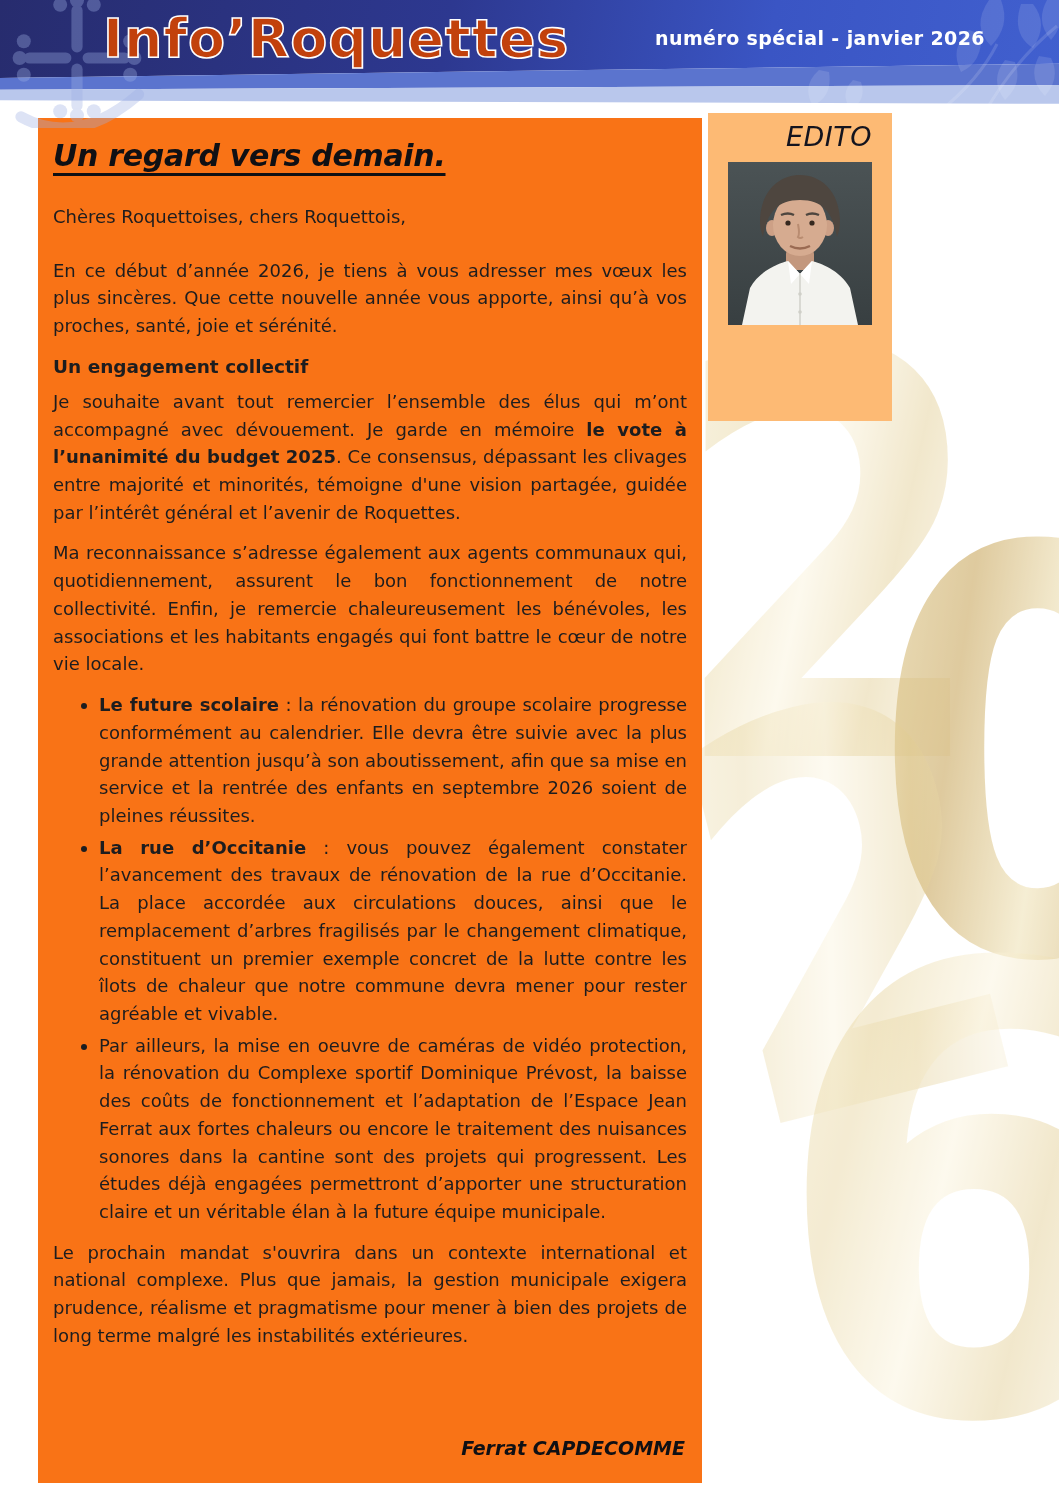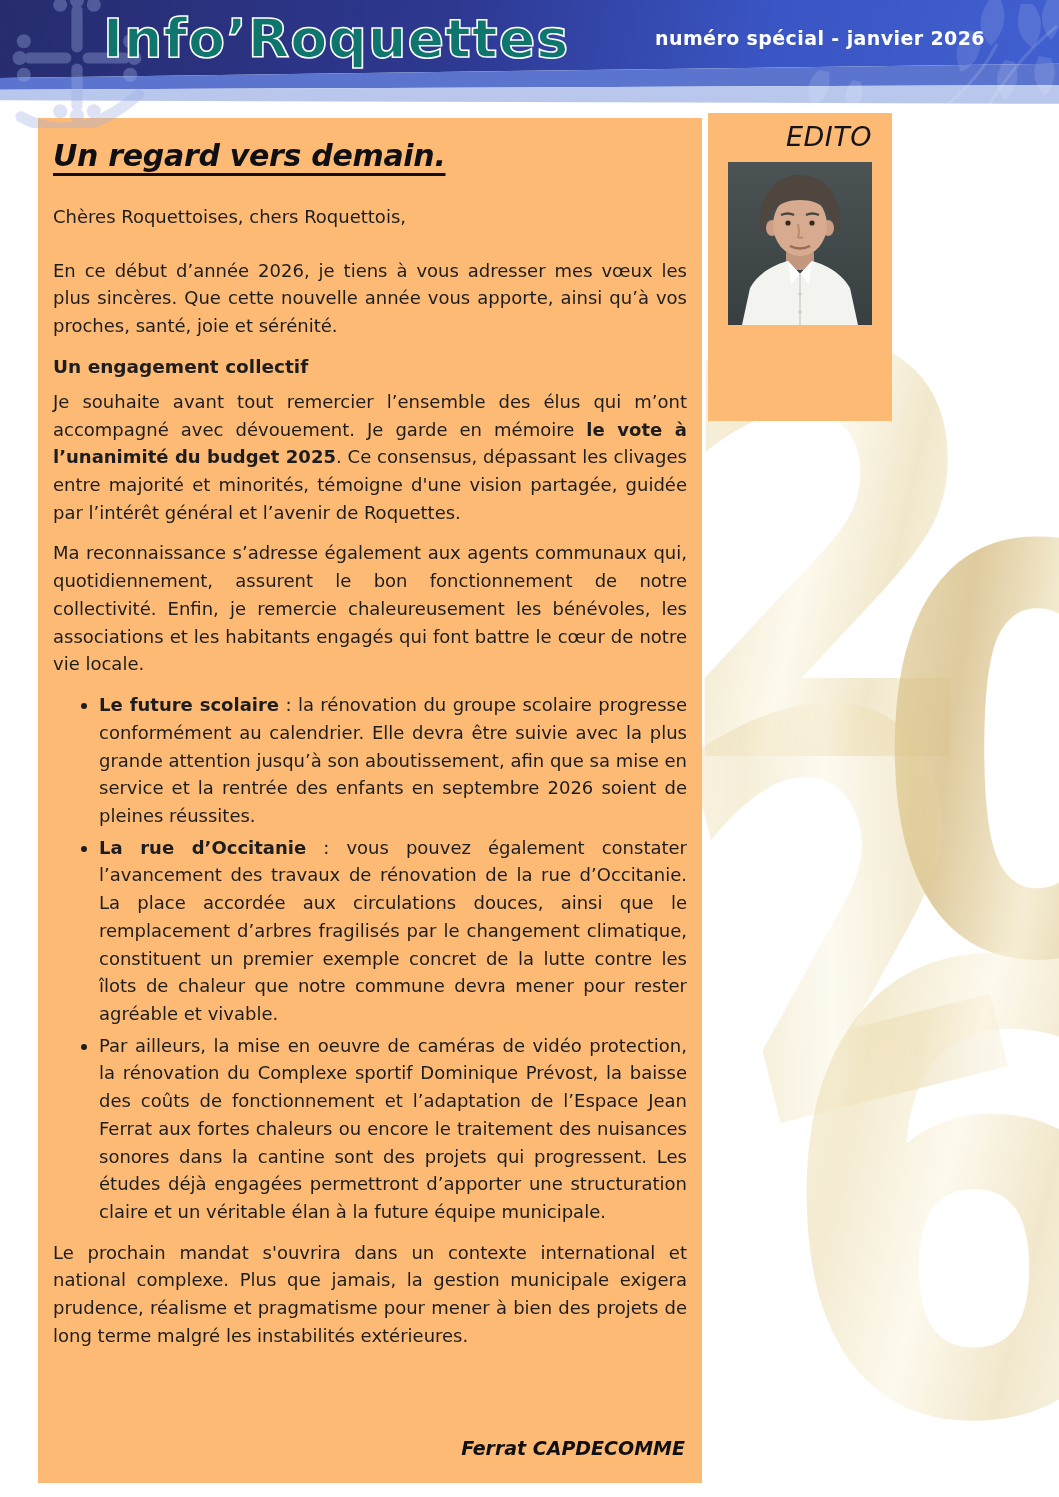--- a/index.html
+++ b/index.html
@@ -17,33 +17,33 @@
   .header-band-mid{
     position:absolute;inset:0;background:#5b74ce;
     clip-path:polygon(0 66%,100% 54%,100% 72%,0 76%);
   }
   .header-band-light{
     position:absolute;inset:0;background:#b9c7ec;
     clip-path:polygon(0 76%,100% 72%,100% 88%,0 85%);
   }
   .masthead{
     position:absolute;left:103px;top:12px;font-size:54px;line-height:1;
-    font-weight:800;color:#0f766e;letter-spacing:1px;
+    font-weight:800;color:#c2410c;letter-spacing:1px;
     -webkit-text-stroke:1.6px #ffffff;
   }
   .issue{
     position:absolute;left:620px;top:27px;width:400px;text-align:center;
     font-size:19px;font-weight:700;color:#ffffff;letter-spacing:.4px;
   }
   .cross-logo{position:absolute;left:2px;top:-12px;opacity:.35;}
   .leaves{position:absolute;right:0;top:0;opacity:.9;}
   
   .panel-main{
     position:absolute;left:38px;top:118px;width:664px;height:1365px;
-    background:#fdba74;z-index:3;box-sizing:border-box;padding:16px 15px 0 15px;
+    background:#f97316;z-index:3;box-sizing:border-box;padding:16px 15px 0 15px;
   }
   .article-title{
     font-size:30px;font-weight:700;font-style:italic;color:#101014;
     letter-spacing:-.3px;margin:4px 0 30px 0;
     text-decoration:underline;text-decoration-thickness:3px;text-underline-offset:7px;
   }
   .panel-main p{margin:0 0 13px 0;font-size:18px;line-height:1.54;text-align:justify;}
   .salutation{font-weight:400;margin-bottom:26px !important;text-align:center;}
   .subhead{font-size:18.5px;font-weight:700;margin:16px 0 11px 0;}
   .b{font-weight:700;}

